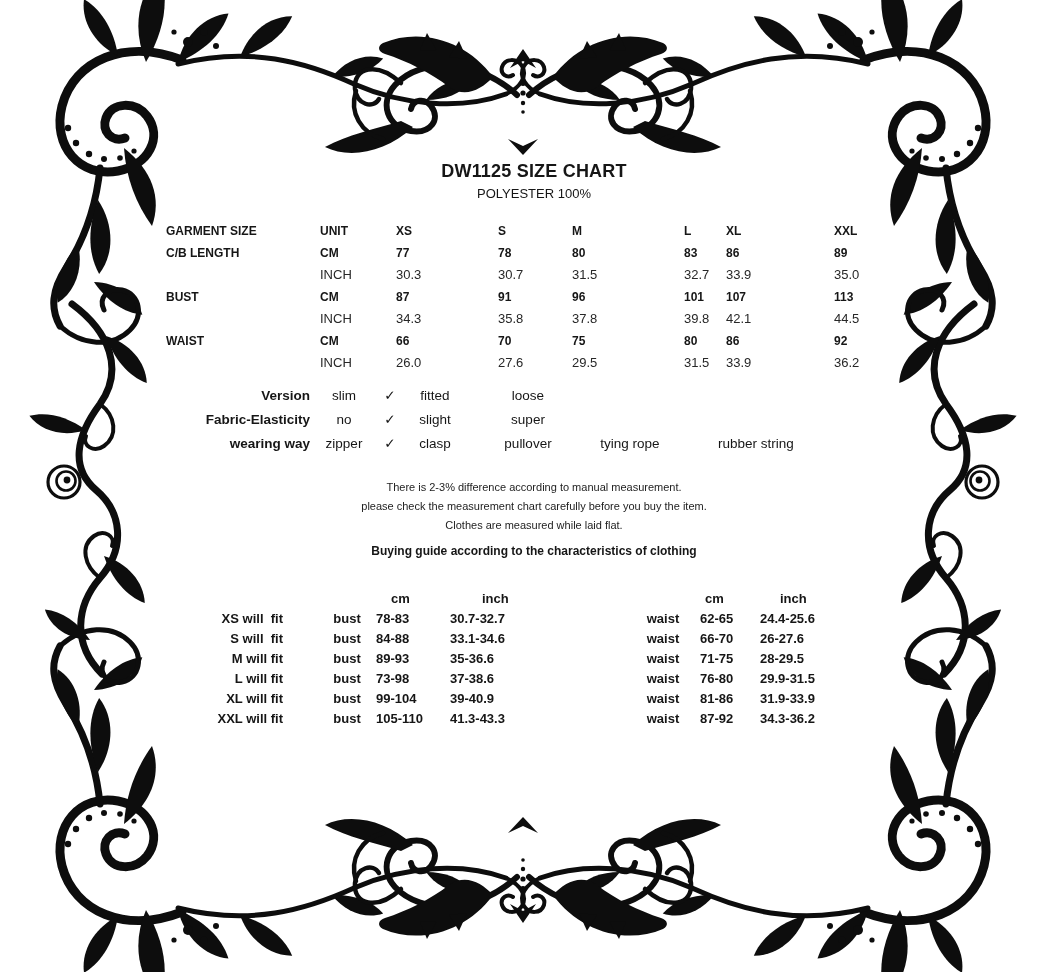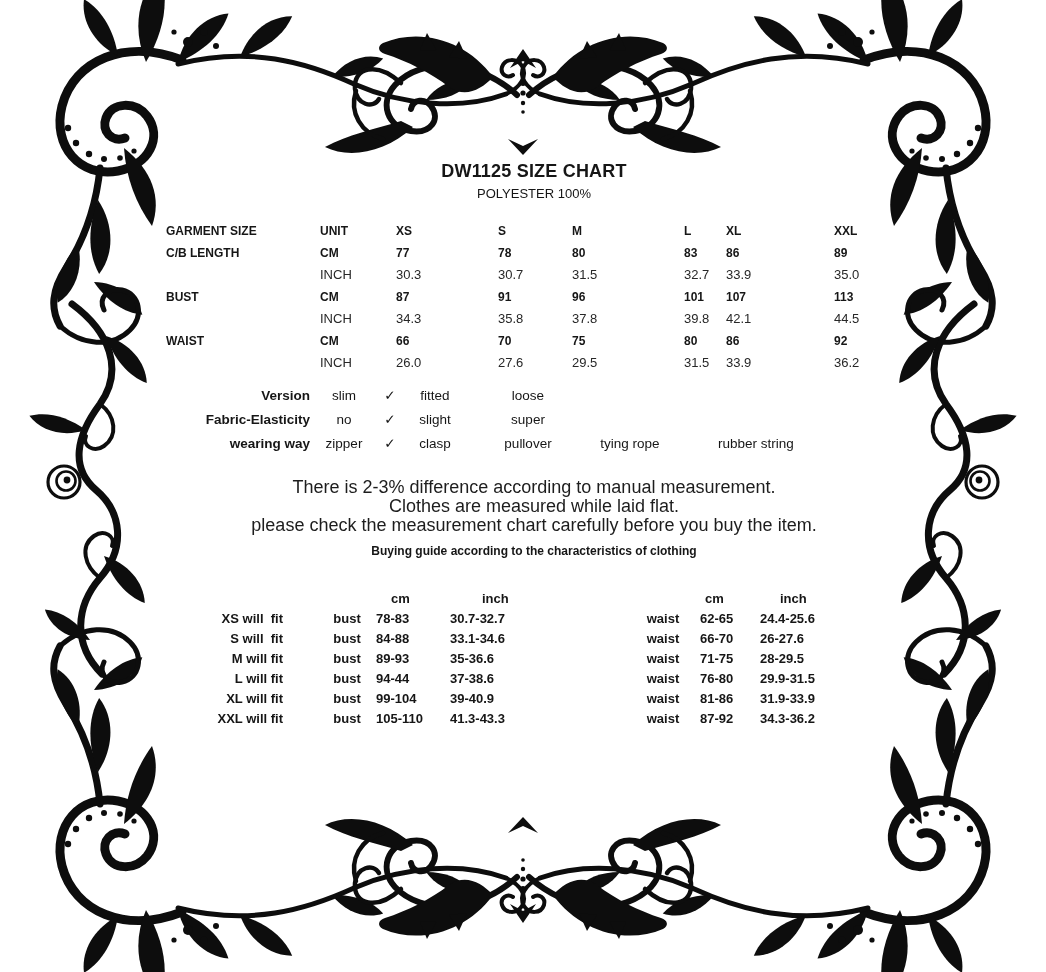--- a/index.html
+++ b/index.html
@@ -40,21 +40,21 @@
   .attrs { margin-top:10px; }
   .arow {
     display:grid;
     grid-template-columns:160px 68px 24px 66px 120px 84px 168px;
     line-height:24px; font-size:13.5px;
   }
   .arow span { text-align:center; }
   .arow .albl { text-align:right; font-weight:bold; }
 
   
-  .notes { margin-top:22px; font-size:18px; line-height:19px; color:#1d1d1d; }
+  .notes { margin-top:22px; font-size:11px; line-height:19px; color:#1d1d1d; }
   .gheading { margin-top:5px; font-size:12px; font-weight:bold; line-height:22px; }
 
   
   .guide { margin-top:27px; font-size:13px; font-weight:bold; }
   .grow {
     display:grid;
     grid-template-columns:168px 58px 74px 148px 34px 62px 56px 84px;
     line-height:20px;
   }
   .grow span { text-align:center; }
@@ -259,22 +259,22 @@
       <span>✓</span>
       <span>clasp</span>
       <span>pullover</span>
       <span>tying rope</span>
       <span>rubber string</span>
     </div>
   </div>
 
   <div class="notes centered">
     <div>There is 2-3% difference according to manual measurement.</div>
+    <div>please check the measurement chart carefully before you buy the item.</div>
     <div>Clothes are measured while laid flat.</div>
-    <div>please check the measurement chart carefully before you buy the item.</div>
   </div>
 
   <div class="gheading centered">Buying guide according to the characteristics of clothing</div>
 
   <div class="guide">
     <div class="grow ghead">
       <span class="g1"></span>
       <span class="g2"></span>
       <span class="g3">cm</span>
       <span class="g4">inch</span>
@@ -309,21 +309,21 @@
       <span class="g3">89-93</span>
       <span class="g4">35-36.6</span>
       <span class="g5"></span>
       <span class="g6">waist</span>
       <span class="g7">71-75</span>
       <span class="g8">28-29.5</span>
     </div>
     <div class="grow">
       <span class="g1">L will fit</span>
       <span class="g2">bust</span>
-      <span class="g3">94-44</span>
+      <span class="g3">73-98</span>
       <span class="g4">37-38.6</span>
       <span class="g5"></span>
       <span class="g6">waist</span>
       <span class="g7">76-80</span>
       <span class="g8">29.9-31.5</span>
     </div>
     <div class="grow">
       <span class="g1">XL will fit</span>
       <span class="g2">bust</span>
       <span class="g3">99-104</span>

